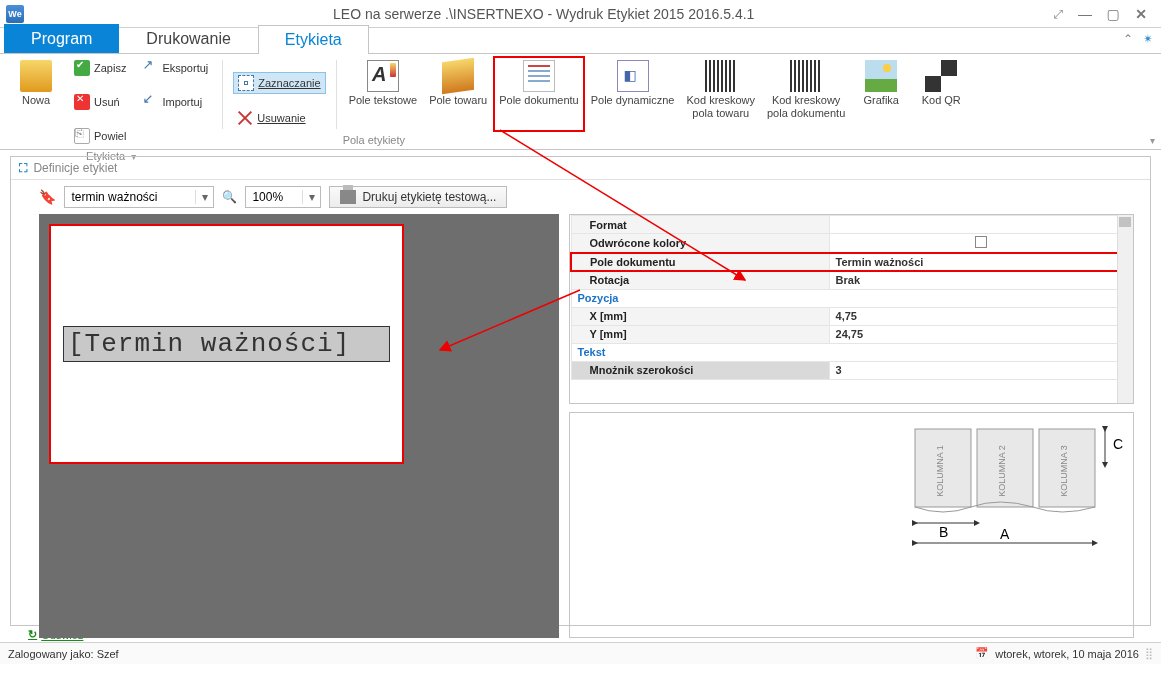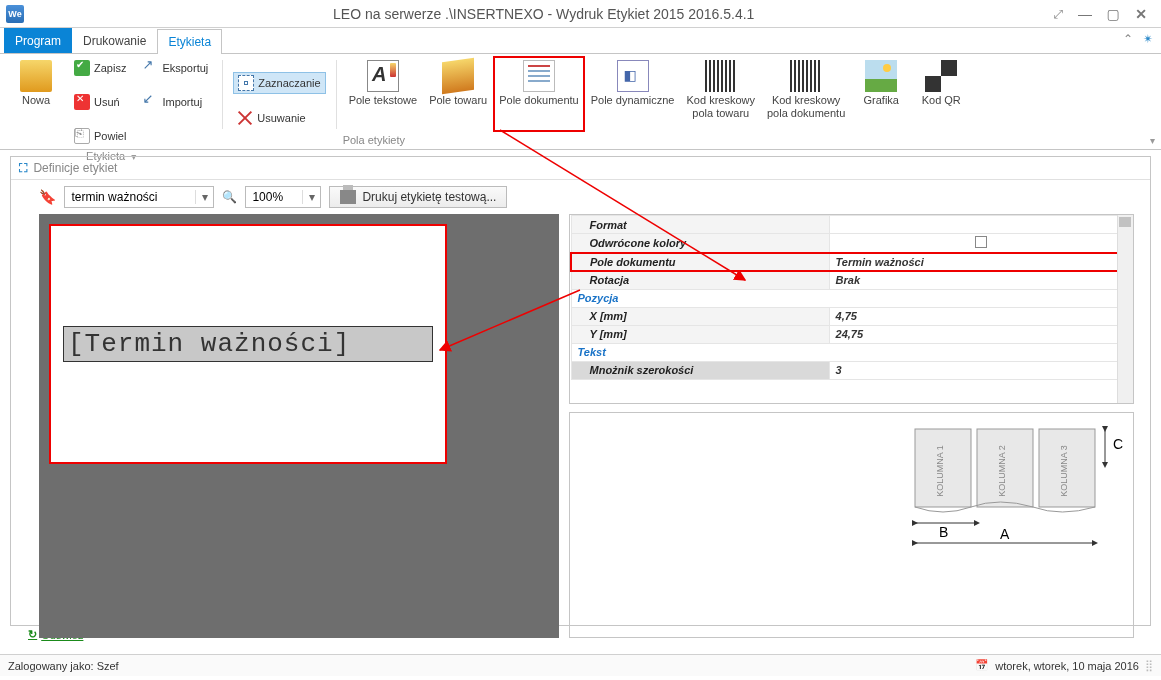--- a/index.html
+++ b/index.html
@@ -8,21 +8,21 @@
 
 .titlebar { height: 28px; display: flex; align-items: center; padding: 0 6px; border-bottom: 1px solid #d0d0d0; }
 .titlebar .app-icon { width: 18px; height: 18px; margin-right: 10px; background: linear-gradient(#4a90d9, #2a6eb5); border-radius: 2px; display:flex;align-items:center;justify-content:center;font-size:9px;color:#fff;font-weight:bold;}
 .titlebar .title { flex: 1; text-align: center; font-size: 14px; color: #555; }
 .titlebar .win-btn { width: 28px; text-align: center; color: #777; cursor: pointer; font-size: 14px; }
 .titlebar .win-btn.close { font-weight:bold; }
 .titlebar .expand-icon { color:#888; font-size:12px; margin-right:8px;}
 
 
 .ribbon-tabs { height: 26px; display: flex; align-items: flex-end; border-bottom: 1px solid #c5c5c5; padding-left: 4px; position:relative;}
-.ribbon-tab { padding: 5px 10px 5px; border: 1px solid transparent; border-bottom: none; font-size: 12px; color: #444; cursor:pointer; }
+.ribbon-tab { padding: 5px 26px 5px; border: 1px solid transparent; border-bottom: none; font-size: 16px; color: #444; cursor:pointer; }
 .ribbon-tab.program { background: #0a84d6; color: #fff; border-color:#0a84d6; }
 .ribbon-tab.active { border-color: #c5c5c5; background: #fff; position:relative; top:1px; color:#0a84d6;}
 .ribbon-tabs .right-icons { position:absolute; right:8px; top:4px; display:flex; gap:10px; color:#888;}
 .ribbon-tabs .right-icons span { cursor:pointer; }
 
 
 .ribbon-body { height: 96px; border-bottom: 1px solid #c5c5c5; display: flex; padding: 2px 6px 0; }
 .ribbon-group { display:flex; flex-direction:column; height:100%; }
 .ribbon-group .items { display:flex; flex:1; }
 .ribbon-group .caption { text-align:center; font-size:11px; color:#888; padding:2px 0 3px; display:flex;align-items:center;justify-content:center; gap:6px;}
@@ -51,25 +51,25 @@
 .combo input { border:none; outline:none; padding:0 6px; font-size:12px; height:20px;}
 .combo .dd { width:18px; text-align:center; color:#666; border-left:1px solid #ddd; cursor:pointer;}
 .zoom-icon { color:#888; }
 .print-btn { display:flex; align-items:center; gap:6px; border:1px solid #bbb; background:linear-gradient(#fafafa,#ececec); padding:3px 10px; cursor:pointer; font-size:12px;}
 .print-btn .picn { width:16px; height:14px; background:#888; position:relative;}
 .print-btn .picn::before { content:""; position:absolute; top:-5px; left:3px; width:10px; height:5px; background:#bbb;}
 
 
 .main-area { display:flex; padding:0 16px 8px 28px; gap:10px; height:432px;}
 .canvas-panel { width:520px; background:#6e6e6e; padding:10px; overflow:auto; }
-.label-page { background:#fff; border:2px solid #e00; width:398px; height:240px; padding:40px 12px; }
+.label-page { background:#fff; border:2px solid #e00; width:355px; height:240px; padding:40px 12px; }
 .field-box { background:#c8c8c8; border:1px solid #333; font-family:"Courier New", monospace; font-size:26px; padding:2px 4px; letter-spacing:1px; }
 
 .side-panel { flex:1; display:flex; flex-direction:column; gap:8px;}
-.prop-grid { border:1px solid #c5c5c5; flex:0 0 190px; overflow:auto; position:relative;font-style:italic;}
+.prop-grid { border:1px solid #c5c5c5; flex:0 0 190px; overflow:auto; position:relative;}
 .prop-grid table { width:100%; border-collapse:collapse; font-size:11px;}
 .prop-grid td { border:1px solid #e5e5e5; padding:2px 6px; height:18px;}
 .prop-grid td.key { background:#f4f4f4; width:46%; color:#222; font-weight:bold;}
 .prop-grid td.key.indent { padding-left:18px; font-weight:bold;}
 .prop-grid td.section { background:#fff; color:#1a73c7; font-weight:bold;}
 .prop-grid tr.highlight-row td { border-top:2px solid #e00; border-bottom:2px solid #e00;}
 .prop-grid tr.highlight-row td:first-child { border-left:2px solid #e00;}
 .prop-grid tr.highlight-row td:last-child { border-right:2px solid #e00;}
 .prop-grid tr.sel td.key { background:#d9d9d9;}
 .prop-grid .scroll-track { position:absolute; right:0; top:0; width:16px; bottom:0; background:#f0f0f0; border-left:1px solid #ddd;}
@@ -80,21 +80,21 @@
 .layout-preview { border:1px solid #c5c5c5; flex:1; padding:8px 8px 4px; display:flex; flex-direction:column; align-items:flex-end; justify-content:flex-start;}
 .layout-svg { width:230px; height:130px;}
 .layout-caption { font-size:11px; color:#444; text-align:center; width:230px; line-height:1.3; margin-top:4px;}
 
 
 .refresh-row { padding:2px 16px 4px 28px;}
 .refresh-row a { color:#1a8a1a; font-size:11px; text-decoration:underline; display:flex;align-items:center;gap:4px;}
 .refresh-row .ricn { color:#1a8a1a; font-weight:bold;}
 
 
-.statusbar { position:absolute; bottom:4px; left:0; right:0; height:22px; border-top:1px solid #d0d0d0; display:flex; align-items:center; padding:0 8px; font-size:11px; background:#fafafa;}
+.statusbar { position:absolute; bottom:16px; left:0; right:0; height:22px; border-top:1px solid #d0d0d0; display:flex; align-items:center; padding:0 8px; font-size:11px; background:#fafafa;}
 .statusbar .right { margin-left:auto; display:flex; align-items:center; gap:6px;}
 .statusbar .cal-icn { color:#c33; }
 
 
 .arrow-svg { position:absolute; pointer-events:none; }
 
 
 .i-nowa{background:linear-gradient(#f6d66a,#e09a1e);border-radius:2px;}
 .i-text{background:#fff;border:1px solid #888;position:relative;} .i-text::after{content:"A";position:absolute;left:4px;top:2px;font-weight:bold;font-style:italic;font-size:20px;color:#333;} .i-text::before{content:"";position:absolute;right:2px;top:2px;width:6px;height:14px;background:linear-gradient(#f6d66a,#c33);border-radius:1px;}
 .i-box{background:linear-gradient(#f6d66a,#d07a1e);transform:skewY(-8deg);}
@@ -170,21 +170,21 @@
     </div>
     <div class="caption">
         <span>Etykieta</span>
         <span class="chevron">▾</span>
       </div>
   </div>
   <div class="ribbon-sep"></div>
 
   <div class="ribbon-group">
     <div class="items">
-      <div class="small-btn-col" style="justify-content:center;">
+      <div class="small-btn-col" style="justify-content:center;text-decoration:underline;">
         <div class="small-btn" style="background:#cfe6f7;border:1px solid #8ec1e6;">
             <span class="sicn i-sel"></span>
             <span>Zaznaczanie</span>
           </div>
         <div class="small-btn">
             <span class="sicn i-del"></span>
             <span>Usuwanie</span>
           </div>
       </div>
     </div>

